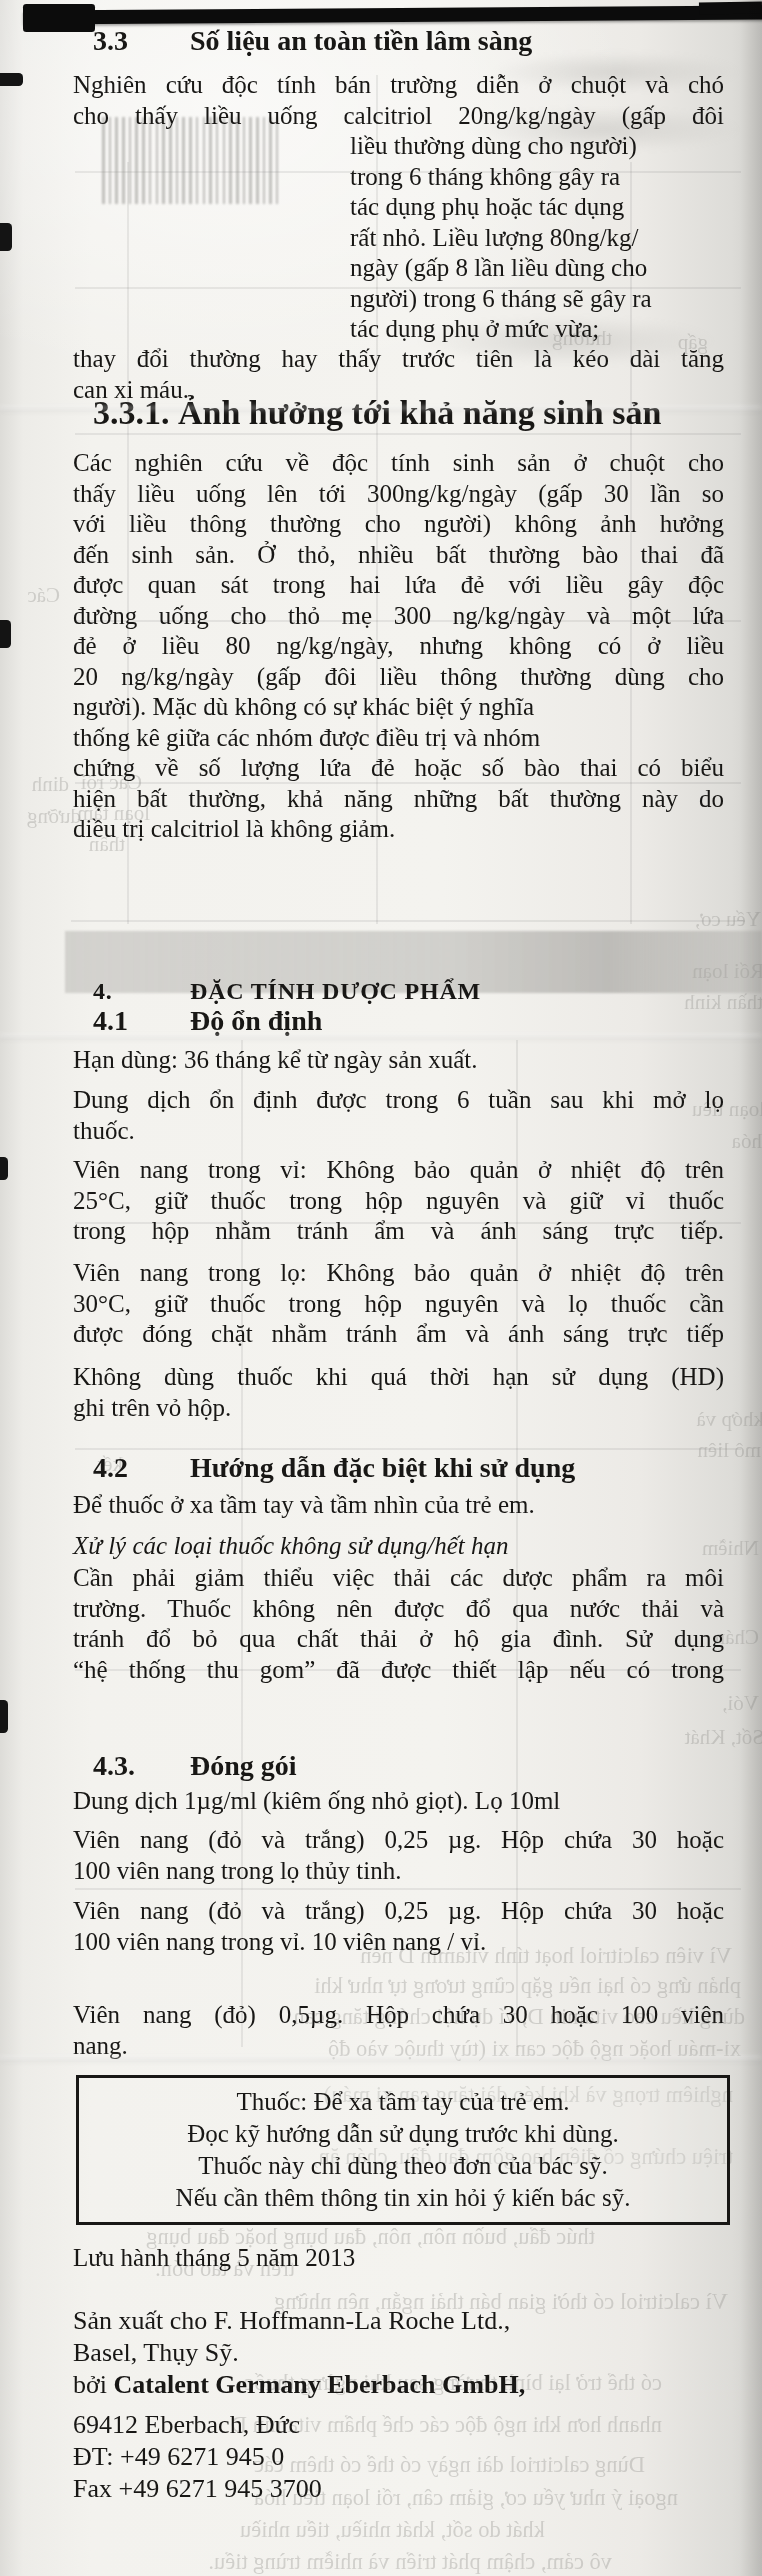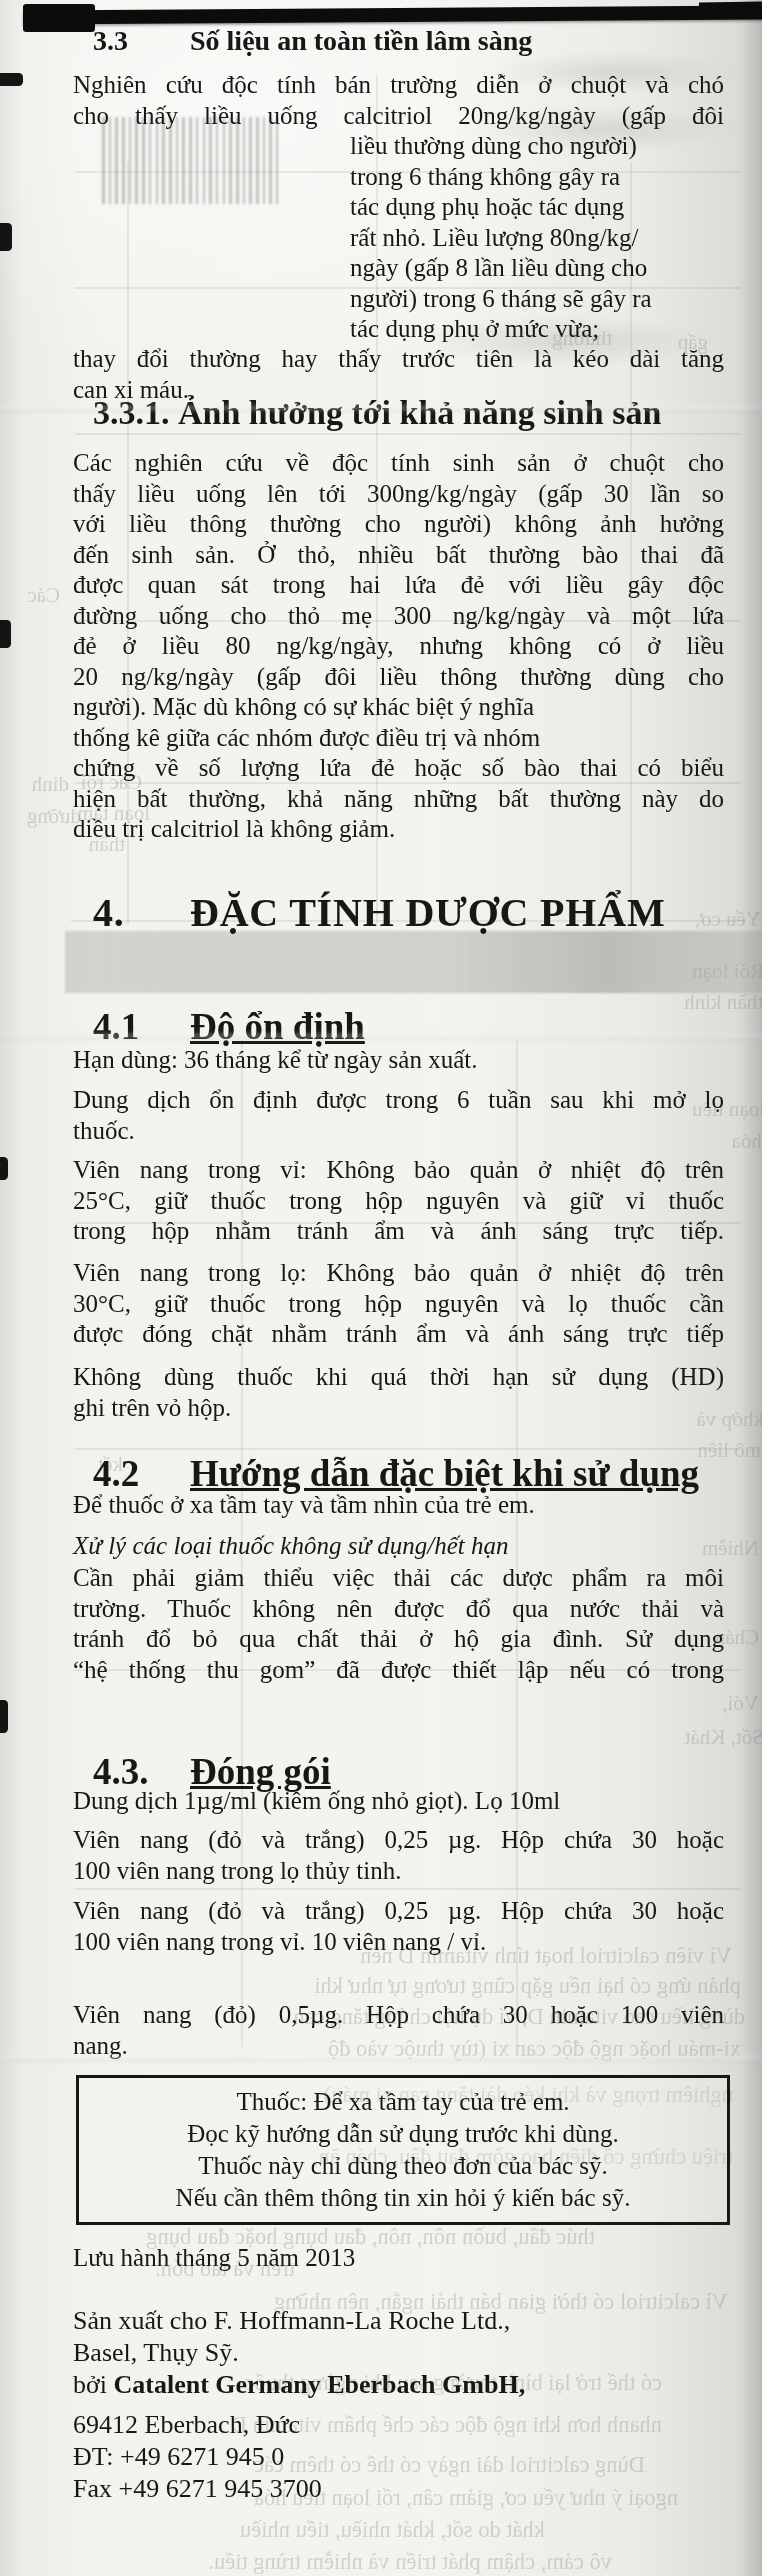--- a/index.html
+++ b/index.html
@@ -33,22 +33,22 @@
     background:linear-gradient(90deg,rgba(160,159,155,.38),rgba(175,174,170,.5) 55%,rgba(150,149,145,.55) 78%,rgba(170,169,165,.35));}
   
   .abs{position:absolute;}
   .col{left:73px;width:651px;}
   .line{font-size:25px;height:30.5px;line-height:30.5px;white-space:nowrap;}
   .line.j{white-space:normal;text-align:justify;text-align-last:justify;}
   .h{position:absolute;left:73px;font-weight:bold;white-space:nowrap;margin-left:20px;}
   .hnum{display:inline-block;min-width:97px;}
   .h33{top:25px;font-size:28px;}
   .h331{top:394px;font-size:34px;}
-  .h4{top:889px;font-size:40px;letter-spacing:0.8px;}
-  .hsub{font-size:37px;text-decoration:underline;}
+  .h4{top:978px;font-size:24px;letter-spacing:0.8px;}
+  .hsub{font-size:28px;}
   .indented{left:350px;width:375px;}
   .italic .line{font-style:italic;}
   .warnbox{position:absolute;left:76px;top:2075px;width:648px;height:136px;
     border:3.3px solid #181715;background:rgba(244,243,239,.25);text-align:center;padding-top:7.5px;}
   .warnbox .line{height:32px;line-height:32px;}
   .addr .line{font-size:26px;height:32px;line-height:32px;}
   .bold{font-weight:bold;}
   .gap1{margin-top:8.3px;}
 </style>
 </head>

